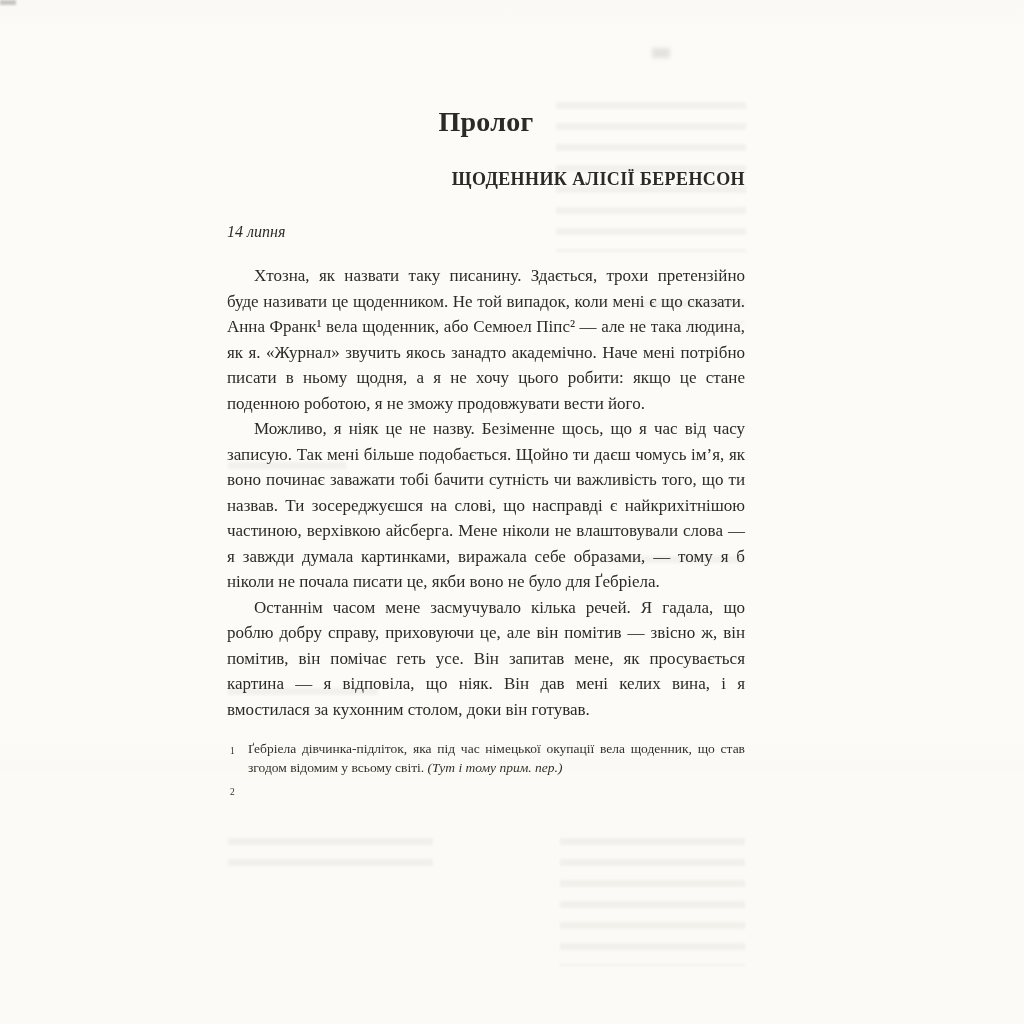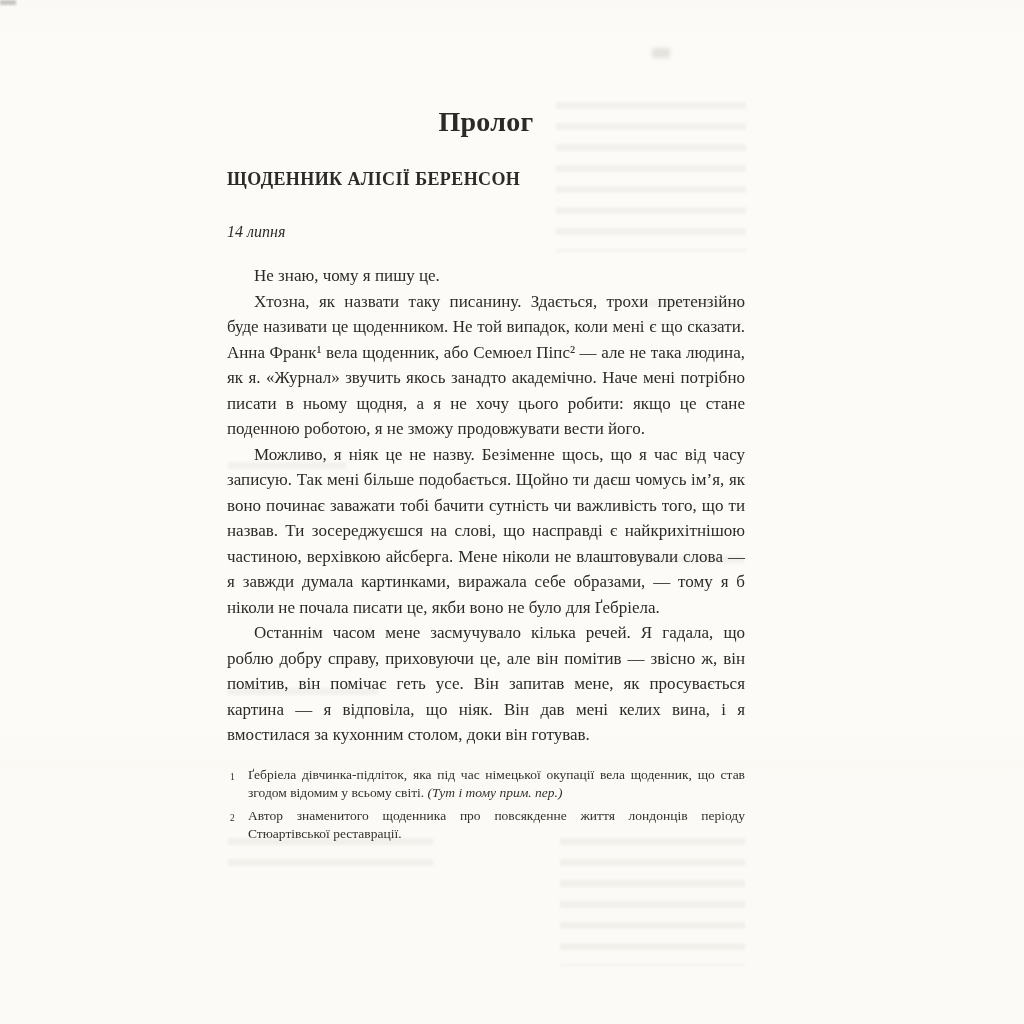--- a/index.html
+++ b/index.html
@@ -50,21 +50,21 @@
   }
   .chapter-title {
     margin:0; padding-top:106px;
     text-align:center;
     font-weight:bold;
     font-size:28px;
     letter-spacing:0.3px;
   }
   .diary-heading {
     margin:31px 0 0;
-    text-align:left;
+    text-align:right;
     font-weight:bold;
     font-size:18px;
     letter-spacing:0.4px;
   }
   .date-heading {
     margin-top:33px;
     font-style:italic;
     font-size:16px;
   }
   .body-text { margin-top:22px; }
@@ -110,34 +110,32 @@
 
   <div class="content">
 
     <h1 class="chapter-title">Пролог</h1>
 
     <h2 class="diary-heading">ЩОДЕННИК АЛІСІЇ БЕРЕНСОН</h2>
 
     <div class="date-heading">14 липня</div>
 
     <div class="body-text">
-      <p>Не знаю, чому я пишу це.</p>
       <p>Хтозна, як назвати таку писанину. Здається, трохи претензійно буде називати це щоденником. Не той випадок, коли мені є що сказати. Анна Франк¹ вела щоденник, або Семюел Піпс² — але не така людина, як я. «Журнал» звучить якось занадто академічно. Наче мені потрібно писати в ньому щодня, а я не хочу цього робити: якщо це стане поденною роботою, я не зможу продовжувати вести його.</p>
       <p>Можливо, я ніяк це не назву. Безіменне щось, що я час від часу записую. Так мені більше подобається. Щойно ти даєш чомусь ім’я, як воно починає заважати тобі бачити сутність чи важливість того, що ти назвав. Ти зосереджуєшся на слові, що насправді є найкрихітнішою частиною, верхівкою айсберга. Мене ніколи не влаштовували слова — я завжди думала картинками, виражала себе образами, — тому я б ніколи не почала писати це, якби воно не було для Ґебріела.</p>
       <p>Останнім часом мене засмучувало кілька речей. Я гадала, що роблю добру справу, приховуючи це, але він помітив — звісно ж, він помітив, він помічає геть усе. Він запитав мене, як просувається картина — я відповіла, що ніяк. Він дав мені келих вина, і я вмостилася за кухонним столом, доки він готував.</p>
     </div>
 
     <div class="footnotes">
 
       <div class="footnote">
         <span class="fn-marker">1</span>
         <span class="fn-body"><span>Ґебріела дівчинка-підліток, яка під час німецької окупації вела щоденник, що став згодом відомим у всьому світі. </span><em>(Тут і тому прим. пер.)</em></span>
       </div>
 
       <div class="footnote">
         <span class="fn-marker">2</span>
-        <span class="fn-body"><span>Автор знаменитого щоденника про повсякденне життя лондонців періоду Стюартівської реставрації.</span><em></em></span>
       </div>
 
     </div>
 
   </div>
 </div>
 
 </body></html>

